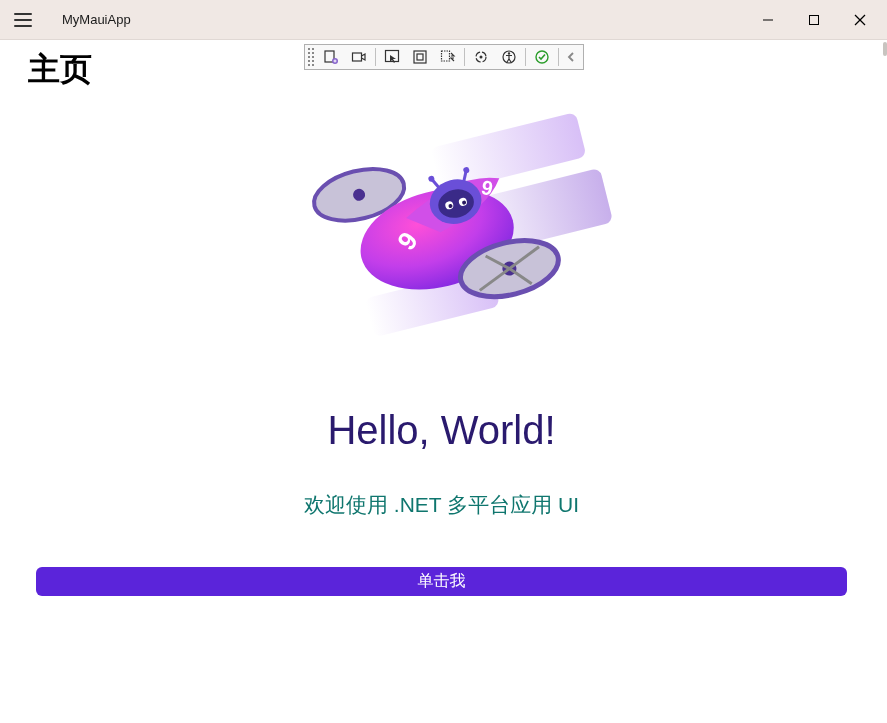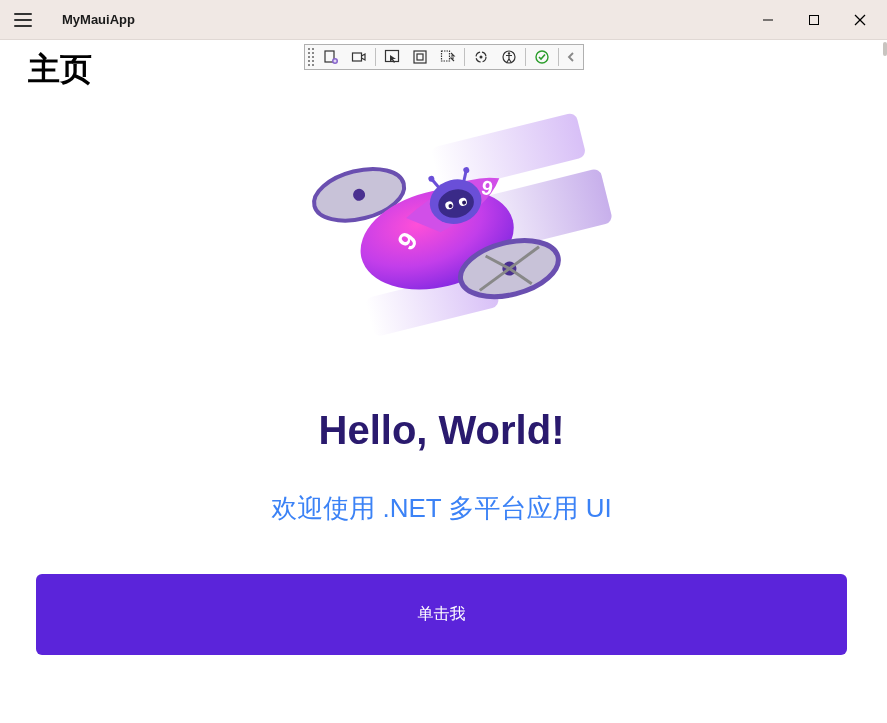--- a/index.html
+++ b/index.html
@@ -6,21 +6,20 @@
     html, body { width: 887px; height: 723px; font-family: "Segoe UI", "Microsoft YaHei", sans-serif; background: #fff; overflow: hidden; }
     
     .titlebar {
       height: 40px;
       background: #f0e8e4;
       display: flex;
       align-items: center;
       justify-content: space-between;
       padding: 0 4px 0 10px;
       border-bottom: 1px solid #e0d8d4;
-      font-weight: bold;
     }
     .titlebar-left {
       display: flex;
       align-items: center;
       gap: 26px;
     }
     .hamburger-icon {
       display: flex;
       flex-direction: column;
       gap: 4px;
@@ -107,37 +106,37 @@
     .hero-image {
       width: 360px;
       height: 260px;
       position: relative;
       margin-bottom: 40px;
     }
     
     .headline {
       font-size: 40px;
       color: #2a1a6e;
-      font-weight: 700;
+      font-weight: 400;
       margin-bottom: 38px;
       text-align: left;
     }
     .subheadline {
-      font-size: 26px;
-      color: #3b82f6;
+      font-size: 21px;
+      color: #0f766e;
       text-align: center;
       margin-bottom: 48px;
     }
     .primary-button {
       background: #5b24da;
       color: #fff;
       border: none;
       border-radius: 6px;
       width: 100%;
-      padding: 30px 0;
+      padding: 4px 0;
       font-size: 16px;
       cursor: pointer;
     }
     .scrollbar-stub {
       position: absolute;
       right: 0;
       top: 42px;
       width: 4px;
       height: 14px;
       background: #c8c4c0;

